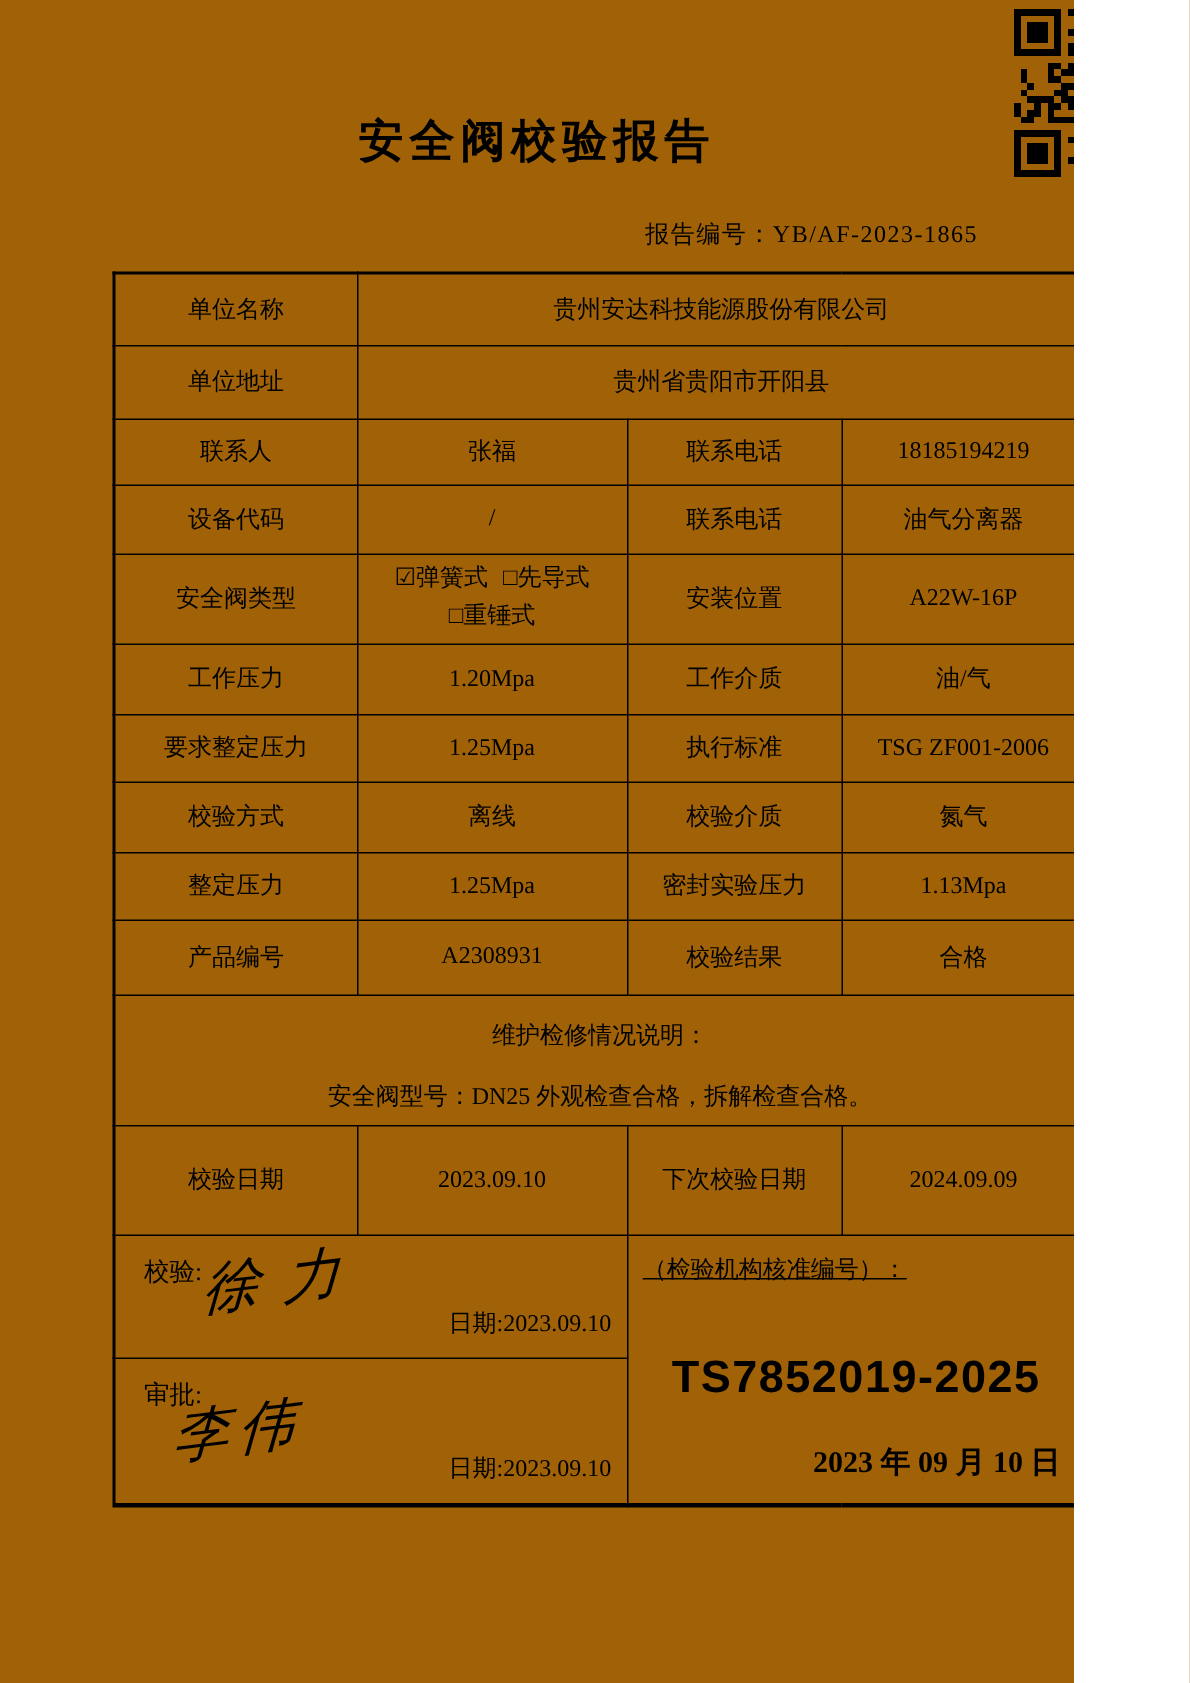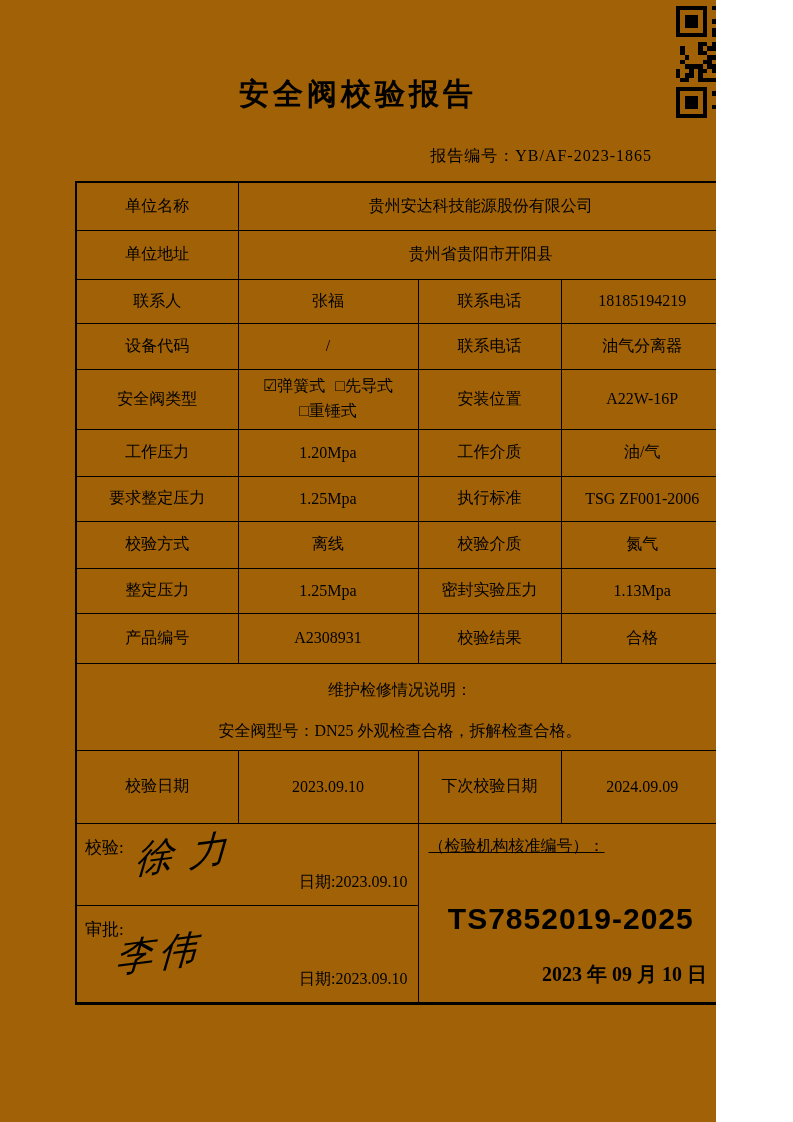--- a/index.html
+++ b/index.html
@@ -34,21 +34,21 @@
     text-align:center;vertical-align:middle;
     padding:0 4px;overflow:hidden;
   }
   .type-cell{line-height:1.55;padding:2px 2px;}
   .type-cell .opt{white-space:nowrap;}
   .type-cell .gap{display:inline-block;width:10px;}
   .note-cell{text-align:left;vertical-align:top;padding:6px 10px;font-family:Liberation Serif, serif;}
   .note-line1{margin-top:8px;}
   .note-line2{margin-top:20px;}
   .sign-cell{position:relative;text-align:left;}
-  .sign-label{position:absolute;top:12px;left:8px;font-size:17px;}
+  .sign-label{position:absolute;top:12px;left:19px;font-size:17px;}
   .signature{
     position:absolute;white-space:nowrap;
     font-size:38px;font-style:italic;
     transform:rotate(-7deg) skewX(-10deg);
   }
   .sig-verify{left:58px;top:4px;letter-spacing:16px;}
   .sig-approve{left:38px;top:22px;letter-spacing:6px;}
   .sign-date{position:absolute;right:10px;bottom:12px;font-size:16px;}
   .agency-cell{position:relative;text-align:left;vertical-align:top;}
   .agency-label{position:absolute;top:12px;left:10px;font-size:16px;text-decoration:underline;}

